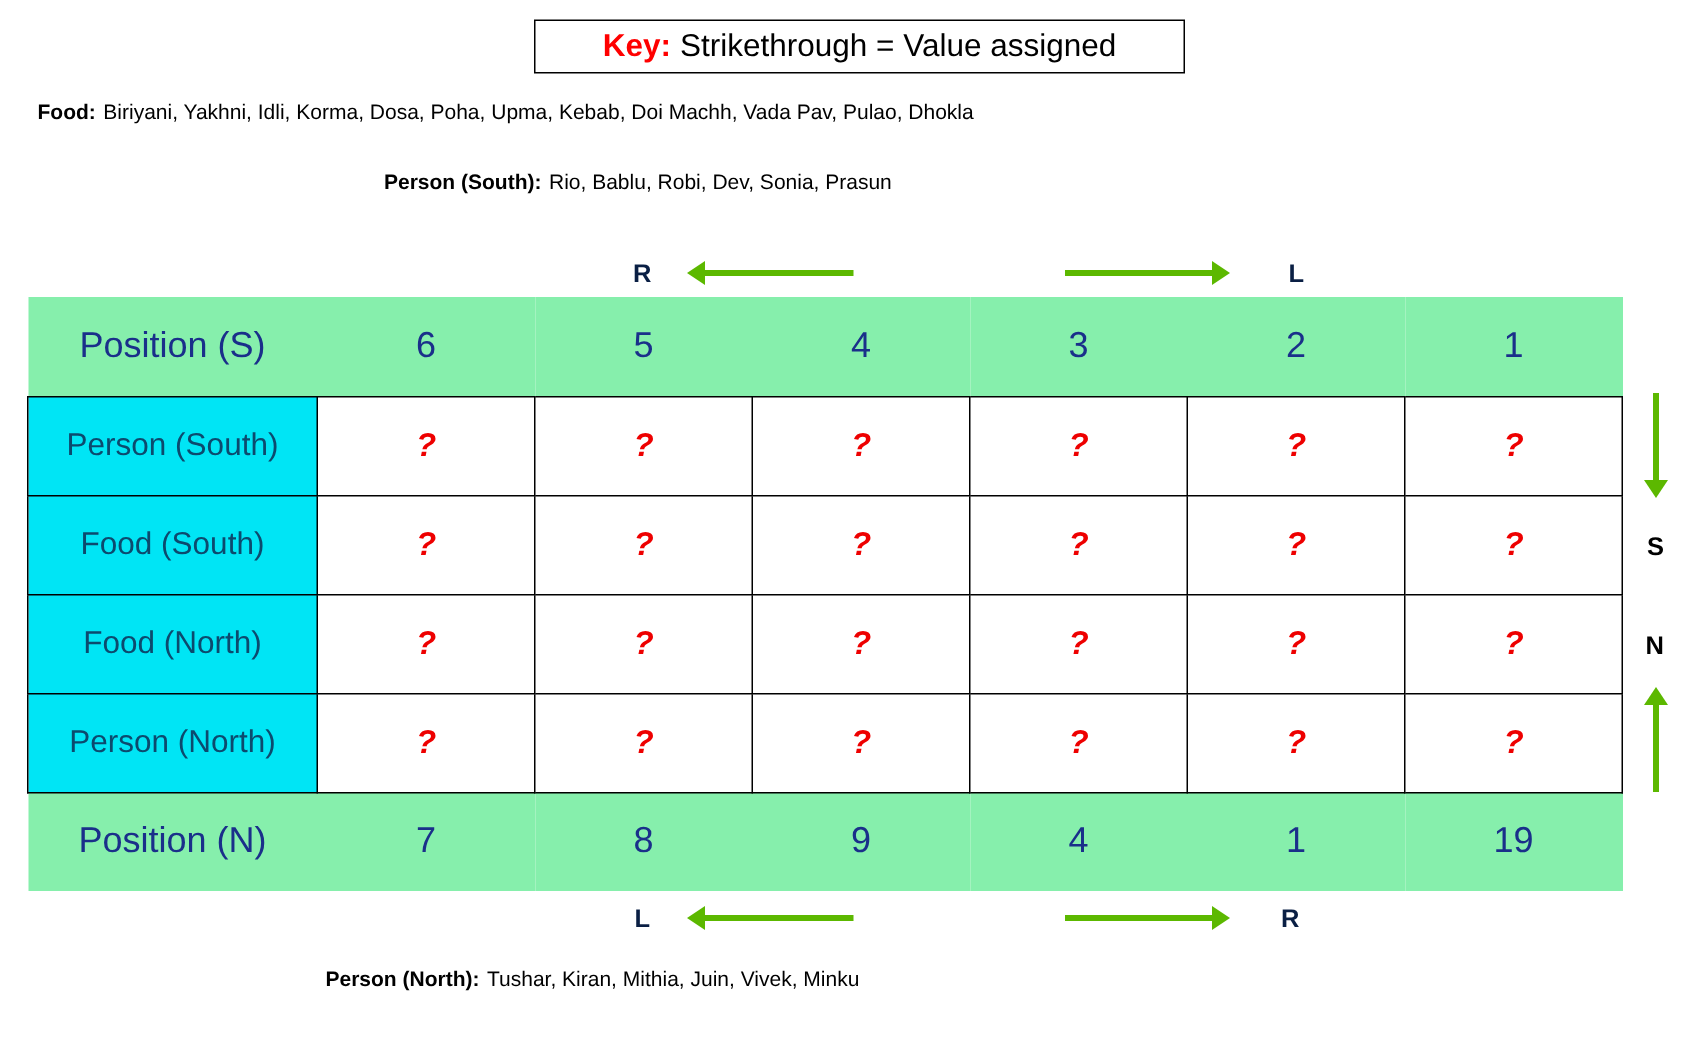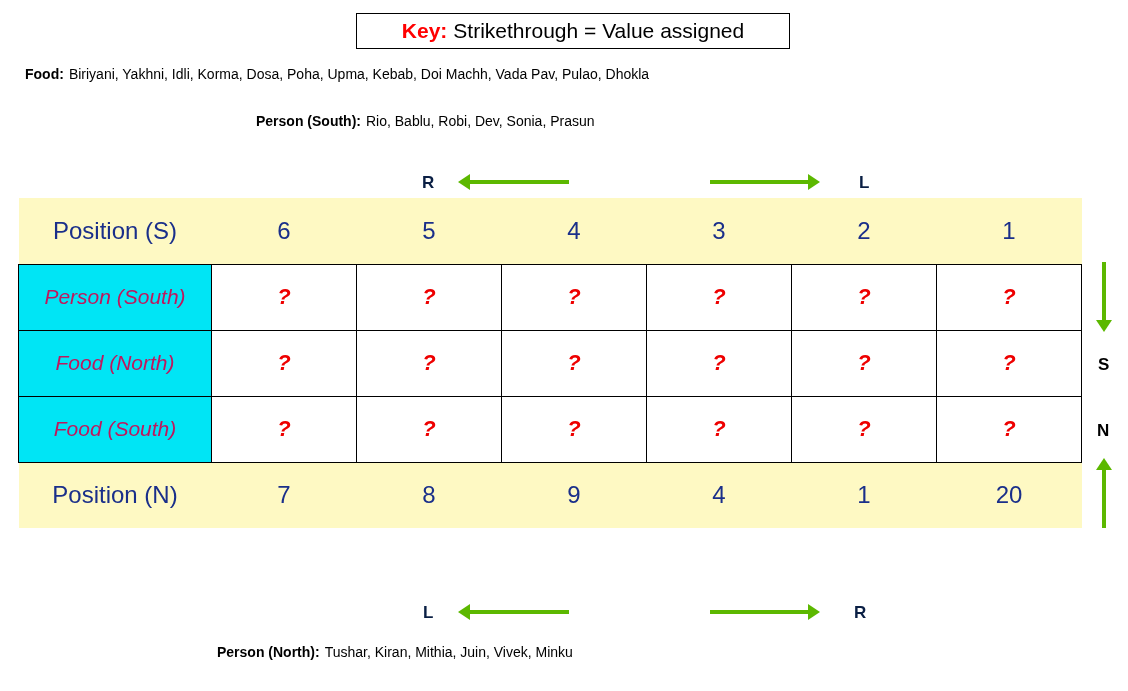--- a/index.html
+++ b/index.html
@@ -13,23 +13,23 @@
   .harrow.left::before { content:""; position:absolute; left:-10px; top:-6px; border-right:12px solid #5cb800; border-top:8px solid transparent; border-bottom:8px solid transparent; }
   .harrow.right::after { content:""; position:absolute; right:-10px; top:-6px; border-left:12px solid #5cb800; border-top:8px solid transparent; border-bottom:8px solid transparent; }
   .varrow { position:absolute; width:4px; background:#5cb800; }
   .varrow.down::after { content:""; position:absolute; bottom:-10px; left:-6px; border-top:12px solid #5cb800; border-left:8px solid transparent; border-right:8px solid transparent; }
   .varrow.up::before { content:""; position:absolute; top:-10px; left:-6px; border-bottom:12px solid #5cb800; border-left:8px solid transparent; border-right:8px solid transparent; }
   .ns { position:absolute; font-size:17px; font-weight:bold; color:#000; }
   table.grid { position:absolute; left:18px; top:198px; border-collapse:collapse; table-layout:fixed; width:1064px; }
   table.grid td { height:66px; padding:0; text-align:center; vertical-align:middle; font-size:22px; box-sizing:border-box; }
   table.grid col.lab { width:193px; }
   table.grid col.c { width:145px; }
-  tr.pos td { background:#fef9c3; color:#1a2f8a; font-size:24px; }
+  tr.pos td { background:#86efac; color:#1a2f8a; font-size:24px; }
   tr.data td { border:1px solid #000; }
-  tr.data td.label { background:#00e5f5; color:#be185d; font-size:21px;font-style:italic; }
+  tr.data td.label { background:#00e5f5; color:#0c4a6e; font-size:21px; }
   tr.data td.q { color:#ee0000; font-weight:bold; font-style:italic; font-size:22px; background:#fff; }
 </style>
 </head>
 <body>
 
 <div class="key-box">
   <span class="k">Key:</span>
   <span>Strikethrough = Value assigned</span>
 </div>
 
@@ -69,45 +69,54 @@
   <tr class="data">
     <td class="label">Person (South)</td>
     <td class="q">?</td>
     <td class="q">?</td>
     <td class="q">?</td>
     <td class="q">?</td>
     <td class="q">?</td>
     <td class="q">?</td>
   </tr>
   <tr class="data">
+    <td class="label">Food (South)</td>
+    <td class="q">?</td>
+    <td class="q">?</td>
+    <td class="q">?</td>
+    <td class="q">?</td>
+    <td class="q">?</td>
+    <td class="q">?</td>
+  </tr>
+  <tr class="data">
     <td class="label">Food (North)</td>
     <td class="q">?</td>
     <td class="q">?</td>
     <td class="q">?</td>
     <td class="q">?</td>
     <td class="q">?</td>
     <td class="q">?</td>
   </tr>
   <tr class="data">
-    <td class="label">Food (South)</td>
+    <td class="label">Person (North)</td>
     <td class="q">?</td>
     <td class="q">?</td>
     <td class="q">?</td>
     <td class="q">?</td>
     <td class="q">?</td>
     <td class="q">?</td>
   </tr>
   <tr class="pos">
     <td>Position (N)</td>
     <td>7</td>
     <td>8</td>
     <td>9</td>
     <td>4</td>
     <td>1</td>
-    <td>20</td>
+    <td>19</td>
   </tr>
 </tbody>
   </table>
 
 <div class="varrow down" style="left:1102px; top:262px; height:60px;"></div>
 <span class="ns" style="left:1098px; top:355px;">S</span>
 <span class="ns" style="left:1097px; top:421px;">N</span>
 <div class="varrow up" style="left:1102px; top:468px; height:60px;"></div>
 
 <span class="dir" style="left:423px; top:603px;">L</span>

